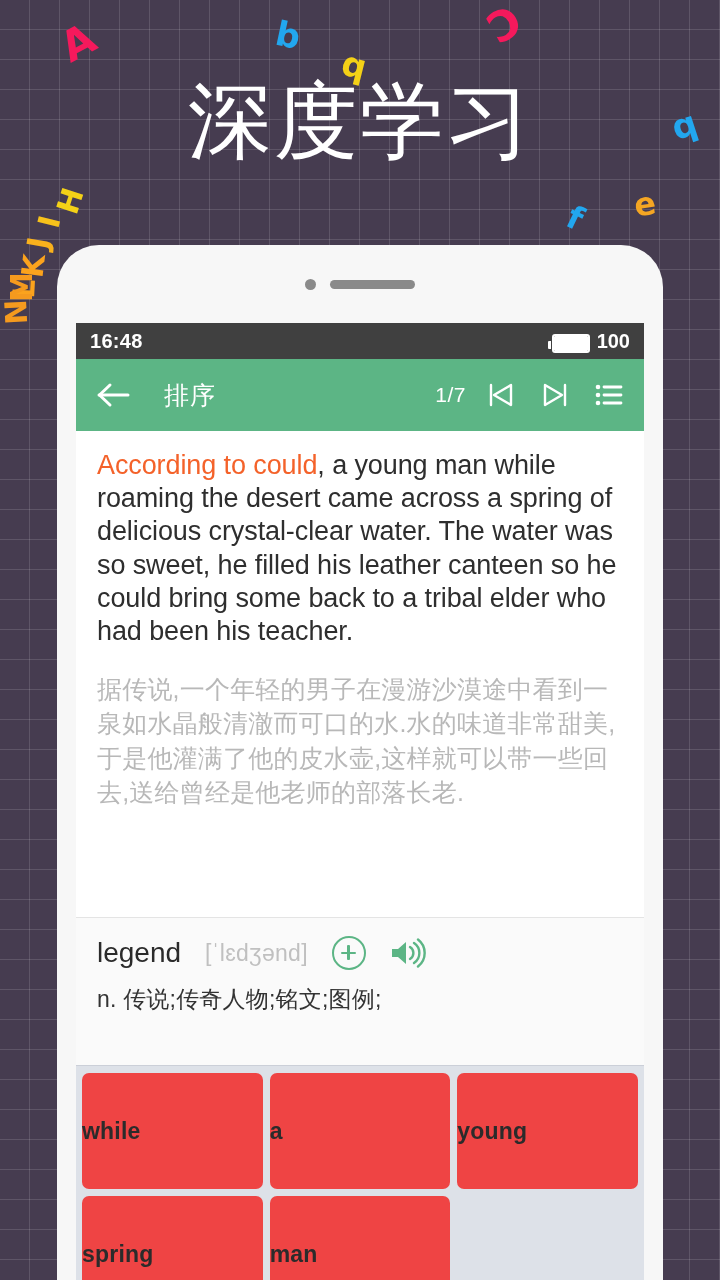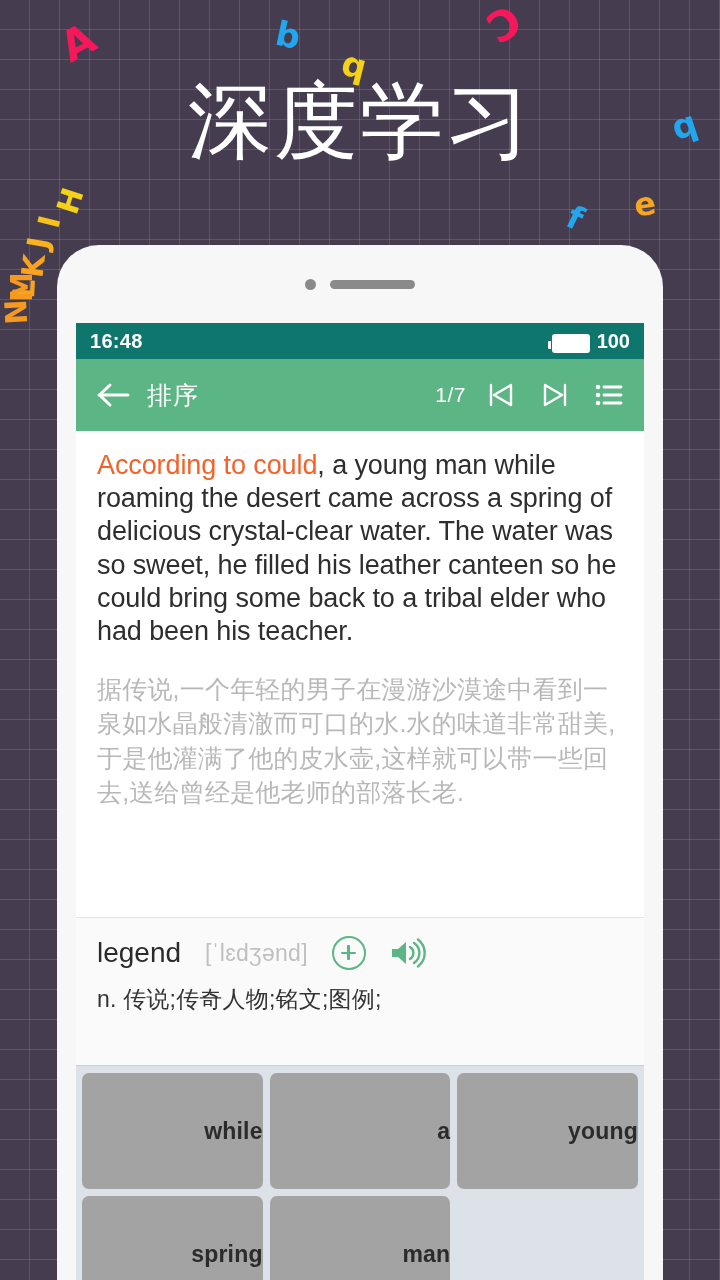--- a/index.html
+++ b/index.html
@@ -58,21 +58,21 @@
 
   #screen{
     position:absolute; left:19px; top:78px;
     width:568px; height:1022px;
     background:#FFFFFF;
     overflow:hidden;
   }
 
   
   #status-bar{
-    height:36px; background:#0f766e;
+    height:36px; background:#404040;
     display:flex; align-items:center; padding:0 14px;
     color:#FFFFFF;
   }
   #status-time{ font-size:20px; font-weight:700; letter-spacing:0.3px; }
   #status-right{ margin-left:auto; display:flex; align-items:flex-end; gap:7px; }
   .battery{
     position:relative; width:38px; height:19px;
     border:2.5px solid #FFFFFF; border-radius:3px;
     display:flex; align-items:center;
   }
@@ -81,21 +81,21 @@
     width:3px; height:8px; background:#FFFFFF; border-radius:1px 0 0 1px;
   }
   .battery-fill{
     width:100%; height:100%; background:#FFFFFF; border-radius:1px;
   }
   #battery-pct{ font-size:20px; font-weight:700; }
 
   
   #app-header{
     height:72px; background:#5CB585;
-    display:flex; align-items:center; padding:0 16px; gap:1px;
+    display:flex; align-items:center; padding:0 16px; gap:18px;
     color:#FFFFFF;
   }
   #back-btn{ width:44px; height:44px; display:flex; align-items:center; justify-content:center; }
   #header-title{ font-size:25px; margin-left:10px; letter-spacing:1px; }
   #header-tools{ margin-left:auto; display:flex; align-items:center; gap:16px; }
   #page-indicator{ font-size:21px; letter-spacing:0.5px; }
   .hicon{ width:38px; height:38px; display:flex; align-items:center; justify-content:center; }
 
   
   #reading-area{
@@ -141,24 +141,24 @@
     background:#DDE1E8;
     border-top:1.5px solid #CBCFD8;
     padding:7px 6px;
     display:grid;
     grid-template-columns:repeat(3,1fr);
     gap:7px;
     align-content:start;
     height:220px;
   }
   .tile{
-    background:#a3a3a3;
+    background:#ef4444;
     border-radius:7px;
     height:116px;
-    display:flex; align-items:center; justify-content:flex-end;
+    display:flex; align-items:center; justify-content:flex-start;
     font-size:23px; font-weight:700; color:#2B2B2B;
     letter-spacing:0.2px;
   }
 </style>
 </head>
 <body>
 
 <div id="stage">
 
   <div id="deco-layer">

